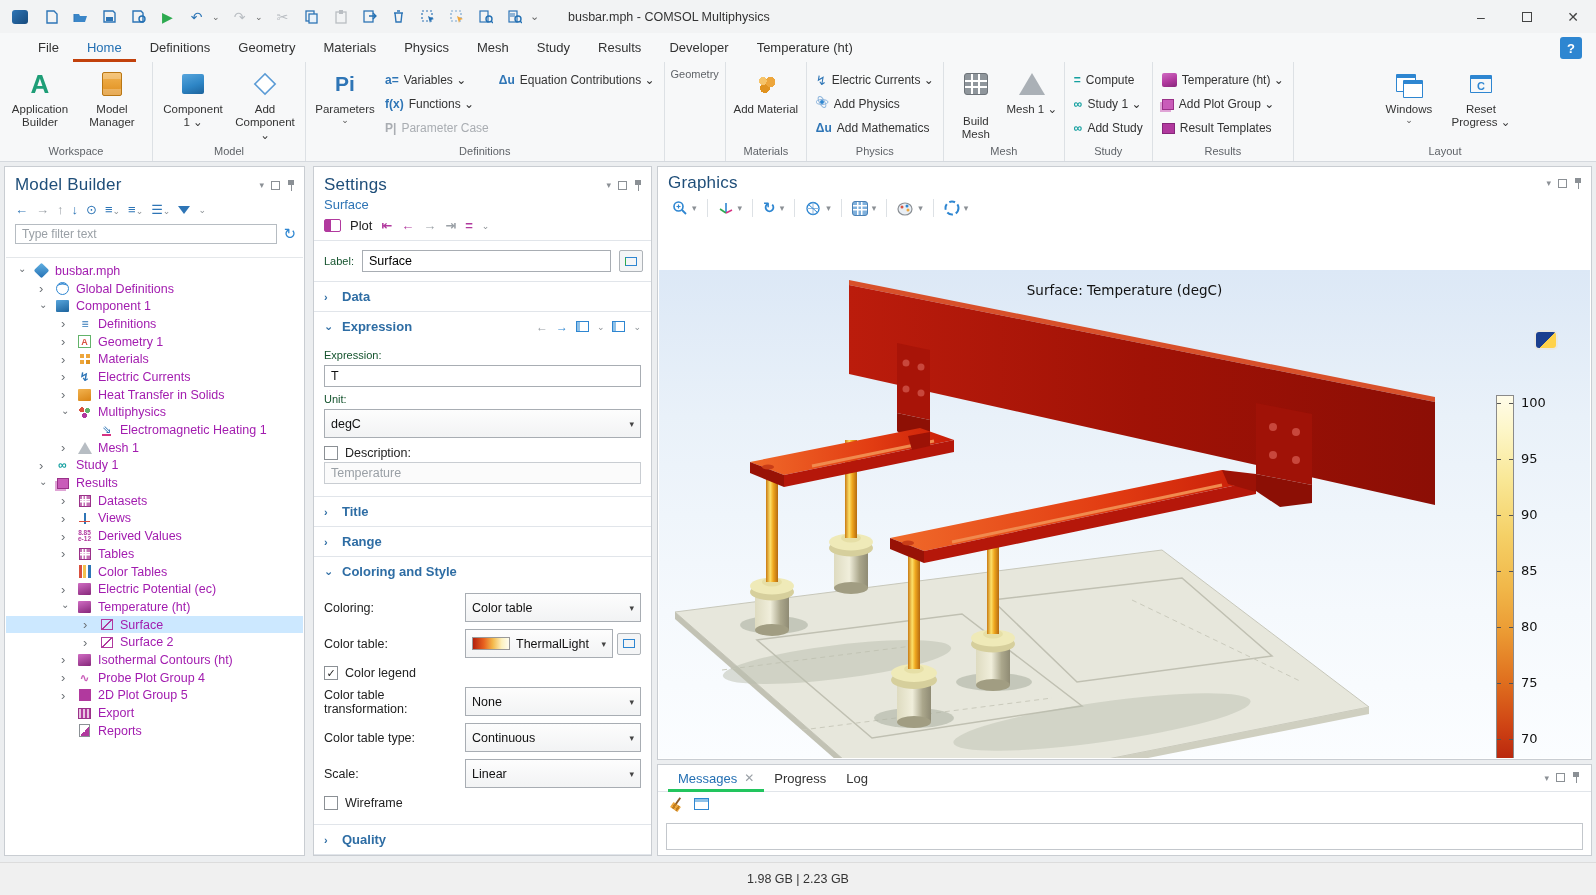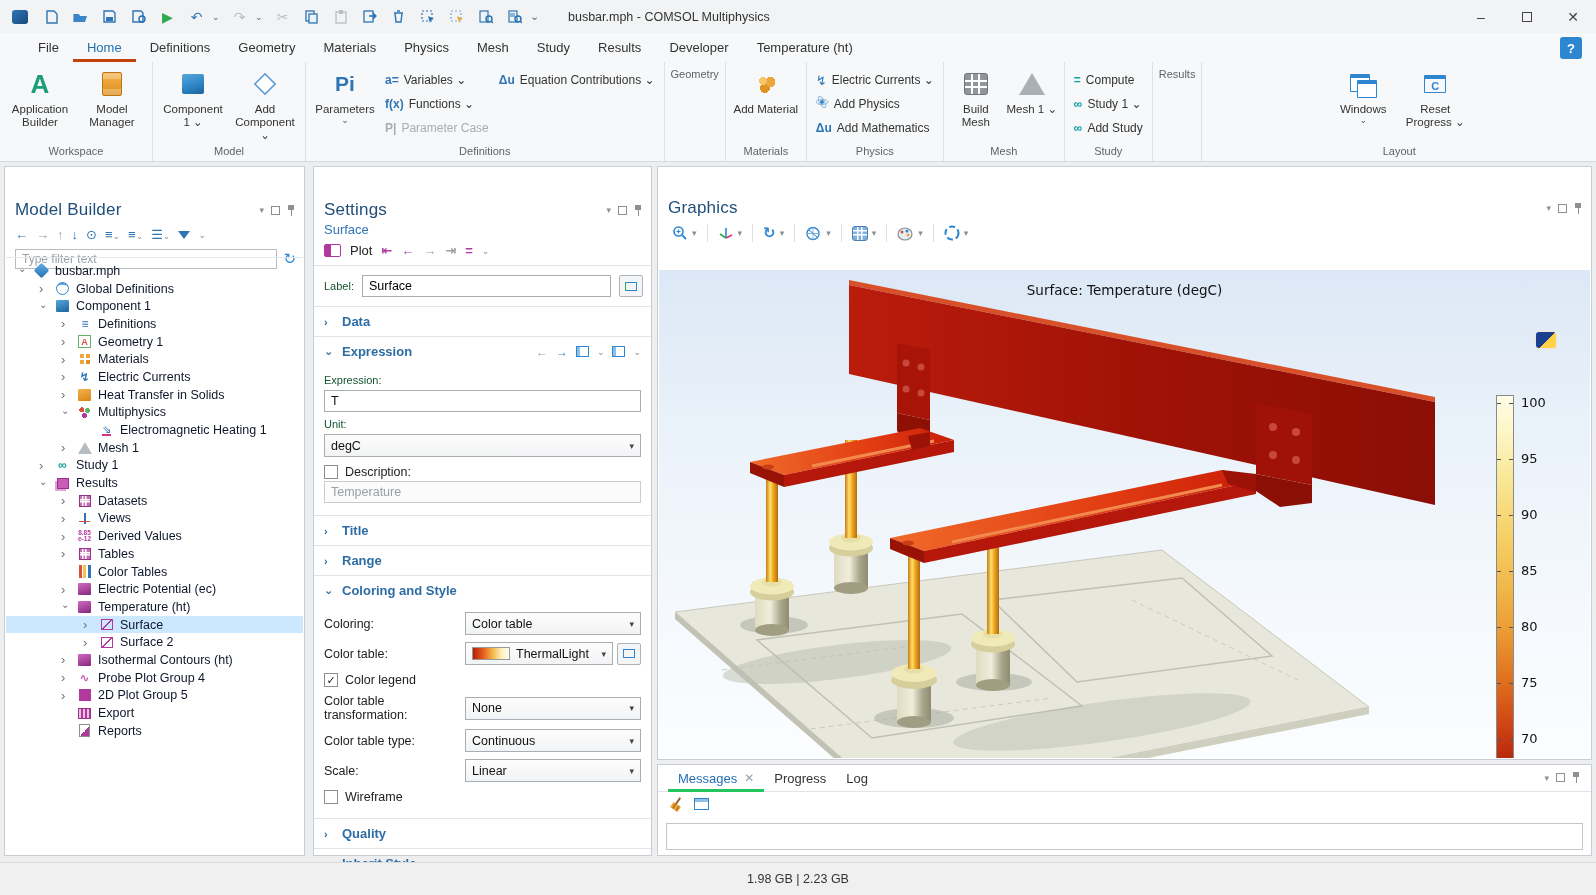--- a/index.html
+++ b/index.html
@@ -59,21 +59,21 @@
   .tri-mesh { width:0; height:0; border-left:13px solid transparent; border-right:13px solid transparent; border-bottom:22px solid #aab0b6; }
   .blob { width:22px; height:20px; background:radial-gradient(circle at 35% 35%, #f6c46a 4px, transparent 4px),radial-gradient(circle at 70% 40%, #eda63c 5px, transparent 5px),radial-gradient(circle at 45% 70%, #e09320 5px, transparent 5px); }
   .winicon { width:26px; height:20px; position:relative; }
   .winicon:before, .winicon:after { content:""; position:absolute; border:1.6px solid #2e86d1; background:#fff; border-top-width:4px; width:18px; height:13px; border-radius:1px; }
   .winicon:before { left:0; top:0; } .winicon:after { left:7px; top:6px; }
   .winreset { width:22px; height:18px; border:1.6px solid #2e86d1; border-top-width:4px; border-radius:1px; display:flex; align-items:center; justify-content:center; color:#2e86d1; font-size:11px; font-weight:bold; }
   .boltic { color:#2e75b6; font-size:13px; }
 
   
   .panel { position:absolute; background:#fff; border:1px solid #c9cdd2; }
-  .phead { display:flex; align-items:center; padding:8px 8px 0 10px;margin-top:25px; }
+  .phead { display:flex; align-items:center; padding:8px 8px 0 10px; }
   .ptitle { font-size:17px; color:#1f4e79; letter-spacing:.2px; }
   .phead-icons { margin-left:auto; display:flex; align-items:center; gap:7px; color:#8b9095; }
   .dd { font-size:9px; color:#8b9095; }
   .sqr { width:9px; height:9px; border:1.2px solid #8b9095; display:inline-block; }
   .pin { width:9px; height:11px; position:relative; display:inline-block; }
   .pin:before { content:""; position:absolute; left:1px; top:0; width:6px; height:5px; background:#8b9095; }
   .pin:after { content:""; position:absolute; left:3.5px; top:5px; width:1.5px; height:6px; background:#8b9095; }
 
   
   #mb-toolbar { display:flex; align-items:center; gap:8px; padding:7px 8px 5px 10px; color:#2e75b6; font-size:13px; }
@@ -84,21 +84,21 @@
   .filter-row input::placeholder { color:#9aa0a6; }
   .refresh { color:#2e86d1; font-size:15px; }
   .tree { position:absolute; left:1px; right:1px; top:90px; bottom:1px; overflow:hidden; border-top:1px solid #e4e7ea; padding-top:4px; }
   .trow { height:17.7px; display:flex; align-items:center; white-space:nowrap; }
   .trow.sel { background:#cce8ff; }
   .lvl0 { padding-left:12px; } .lvl1 { padding-left:33px; } .lvl2 { padding-left:55px; } .lvl3 { padding-left:77px; }
   .exp { width:16px; font-size:10px; color:#6b7075; }
   .exp.down:before { content:"⌄"; position:relative; top:-2px; }
   .exp.right:before { content:"›"; font-size:13px; }
   .ticon { width:15px; height:14px; margin-right:6px; display:inline-flex; align-items:center; justify-content:center; flex:none; font-size:11px; }
-  .tlabel { font-size:12.5px; color:#0f172a; }
+  .tlabel { font-size:12.5px; color:#a21caf; }
   .ti-mph { width:13px; height:13px; background:linear-gradient(135deg,#62b1e3,#2470b3); transform:rotate(45deg) scale(.85); border-radius:2px; }
   .ti-globe { width:13px; height:13px; border:1.5px solid #2e86d1; border-radius:50%; box-shadow:inset 0 5px 0 -3.5px #2e86d1; }
   .ti-cube { width:13px; height:12px; background:linear-gradient(160deg,#58a6dd,#1c639c); border-radius:1px; }
   .ti-cube.orange { background:linear-gradient(160deg,#f2b350,#d98414); }
   .ti-cube.purple { background:linear-gradient(160deg,#d06cc3,#86277a); }
   .ti-eq { color:#2e75b6; font-weight:bold; font-size:12px; letter-spacing:-1px; }
   .ti-geom { width:13px; height:13px; border:1.5px solid #63b36a; color:#d9503f; font-size:9px; font-weight:bold; display:flex; align-items:center; justify-content:center; }
   .ti-mat { width:12px; height:12px; background:
       radial-gradient(circle at 25% 25%, #eda63c 2.5px, transparent 2.5px),
       radial-gradient(circle at 75% 25%, #eda63c 2.5px, transparent 2.5px),
@@ -143,21 +143,21 @@
   .sect { border-bottom:1px solid #e1e5ea; }
   .sect-head { display:flex; align-items:center; height:29px; padding:0 10px; }
   .sect-chev { color:#2e6da4; font-size:11px; width:18px; font-weight:bold; }
   .sect-title { color:#2e6da4; font-size:13px; font-weight:bold; }
   .sect-tools { margin-left:auto; display:flex; gap:8px; align-items:center; font-size:12px; }
   .splitic { width:13px; height:11px; border:1.5px solid #2e86d1; box-shadow:inset 3px 0 0 #8fc1e8; }
   .sect-body { padding:2px 10px 12px 10px; }
   .fld-lbl { font-size:11px; color:#14532d; margin:6px 0 4px 0; }
   .txt { width:100%; height:22px; border:1px solid #a8adb3; padding:0 6px; font-family:inherit; font-size:12.5px; color:#111; }
   .txt:disabled { background:#fbfbfb; color:#9aa0a6; border-color:#c9cdd2; }
-  .combo { height:23px; border:1px solid #a8adb3; background:linear-gradient(180deg,#fdfdfd,#f2f3f4); display:flex; align-items:center; padding:0 6px; font-size:12.5px; color:#111; position:relative; }
+  .combo { height:29px; border:1px solid #a8adb3; background:linear-gradient(180deg,#fdfdfd,#f2f3f4); display:flex; align-items:center; padding:0 6px; font-size:12.5px; color:#111; position:relative; }
   .combo .carr { margin-left:auto; font-size:9px; color:#444; }
   .chk-row { display:flex; align-items:center; gap:7px; margin:8px 0 2px 0; }
   .chk { width:14px; height:14px; border:1px solid #8b9095; background:#fff; display:flex; align-items:center; justify-content:center; font-size:11px; color:#222; }
   .chk-lbl { font-size:12.5px; color:#222; }
   .cs-row { display:flex; align-items:center; margin-top:7px; }
   .cs-row .lbl { flex:1; font-size:12.5px; color:#222; }
   .cs-row .combo { width:176px; }
   .cs-row .combo.narrow { width:148px; }
   .swatch { width:38px; height:13px; margin-right:6px; background:linear-gradient(90deg,#b31f0c,#e8611f 30%,#f3b84a 55%,#fdf2c0 80%,#fffdf0); border:1px solid #999; }
   .ct-icon { margin-left:4px; }
@@ -402,21 +402,21 @@
           <span class="ric blue">Δu</span>
           <span>Add Mathematics</span>
         </div>
       </div>
     </div>
     <div class="rgroup-caption">Physics</div>
   </div>
 
   <div class="rgroup">
     <div class="rgroup-body">
-      <div class="bigbtn" style="width:52px;">
+      <div class="bigbtn" style="width:52px;gap:12px;">
         <span class="bicon">
             <span class="grid9 gray"></span>
           </span>
         <span class="blabel">Build Mesh</span>
       </div>
       <div class="bigbtn" style="width:52px;">
         <span class="bicon">
             <span class="tri-mesh"></span>
           </span>
         <span class="blabel">Mesh 1 ⌄</span>
@@ -439,20 +439,36 @@
         <div class="smallbtn">
           <span class="ric teal">∞</span>
           <span>Add Study</span>
         </div>
       </div>
     </div>
     <div class="rgroup-caption">Study</div>
   </div>
 
   <div class="rgroup">
+    <div class="rgroup-body">
+      <div class="smallcol">
+        <div class="smallbtn">
+          <span class="cube purple"></span>
+          <span>Temperature (ht) ⌄</span>
+        </div>
+        <div class="smallbtn">
+          <span class="ti-stack"></span>
+          <span>Add Plot Group ⌄</span>
+        </div>
+        <div class="smallbtn">
+          <span class="ti-sq-p" style="width:13px;height:11px;border:1.5px solid #86277a;"></span>
+          <span>Result Templates</span>
+        </div>
+      </div>
+    </div>
     <div class="rgroup-caption">Results</div>
   </div>
 
   <div class="rgroup" style="flex:1;">
     <div class="rgroup-body" style="justify-content:center;">
       <div class="bigbtn">
         <span class="bicon">
             <span class="winicon"></span>
           </span>
         <span class="blabel">Windows</span>

